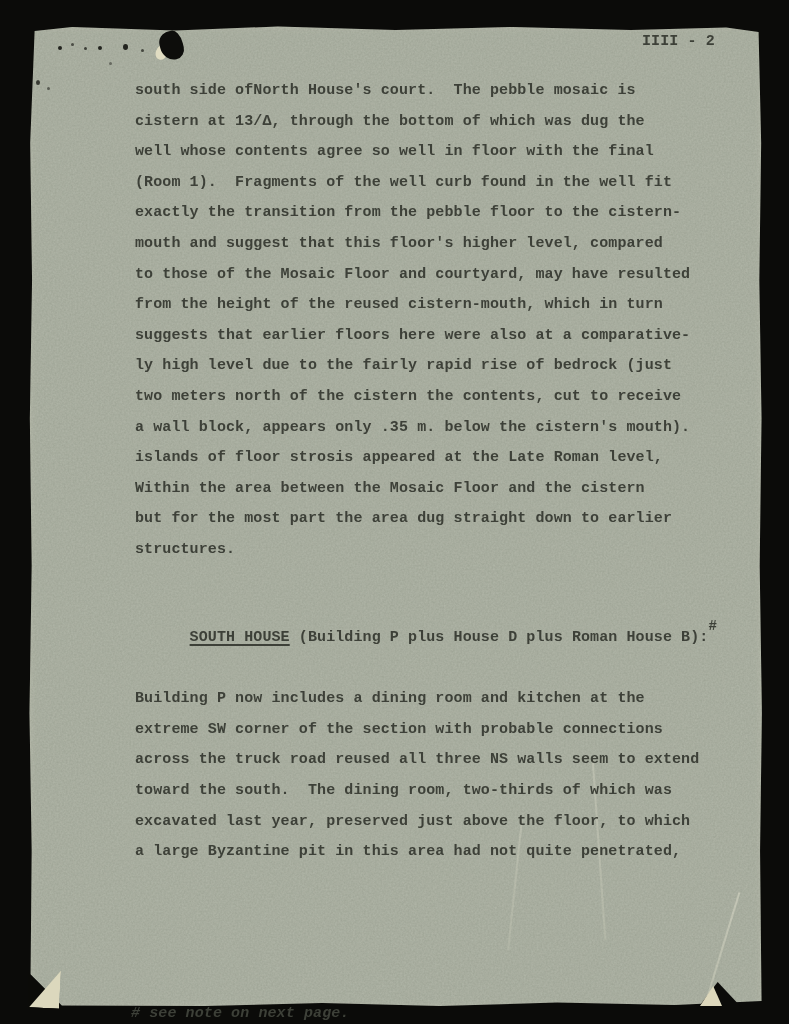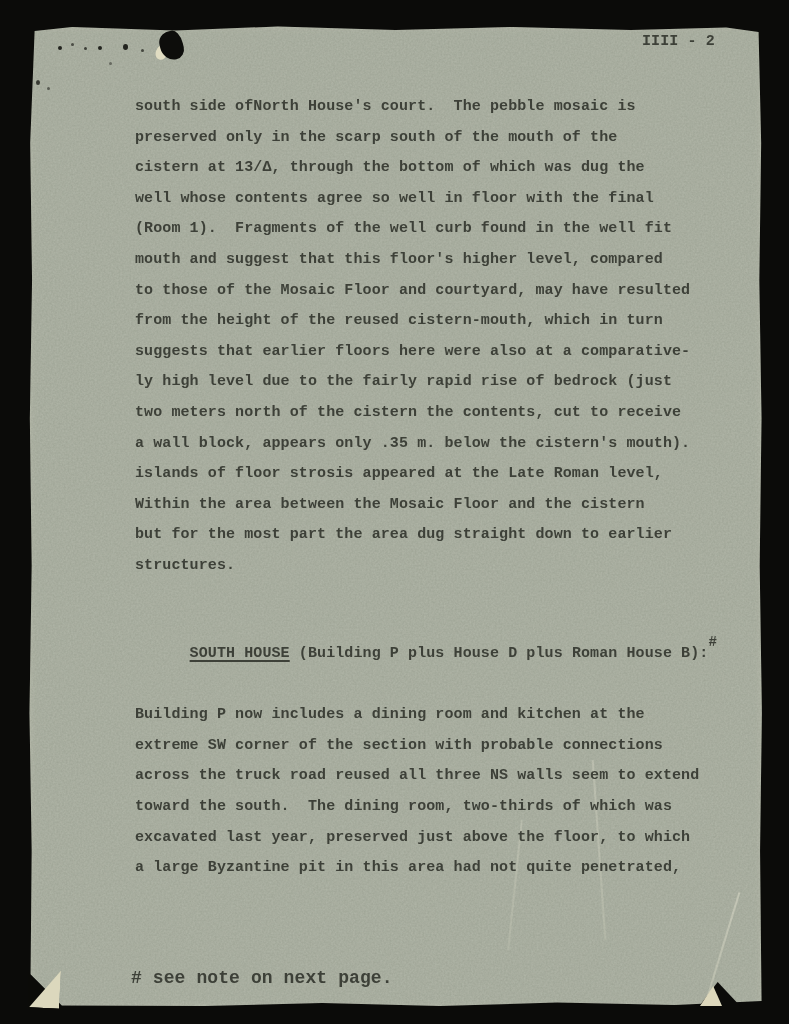--- a/index.html
+++ b/index.html
@@ -24,30 +24,30 @@
   }
   .grain{position:absolute;left:28px;top:25px;width:735px;height:983px;opacity:.5;mix-blend-mode:multiply;pointer-events:none;}
 
   .ink{color:#3d4038;font-weight:700;letter-spacing:.1px;}
 
   .page-label{
     position:absolute;left:642px;top:33px;
     font-size:15px;
   }
   .text-layer{
-    position:absolute;left:135px;top:92px;width:600px;
+    position:absolute;left:135px;top:76px;width:600px;
     font-size:15px;line-height:30.6px;
   }
   .line{white-space:pre;}
   .section-heading{white-space:pre;margin-top:26px;}
   .u{text-decoration:underline;text-decoration-thickness:1.5px;text-underline-offset:3px;}
   .sup-mark{display:inline-block;position:relative;top:-11px;font-size:14px;}
   .footnote{
-    position:absolute;left:131px;top:968px;
-    font-size:18px;white-space:pre;
+    position:absolute;left:131px;top:1005px;
+    font-size:15px;white-space:pre;font-style:italic;
   }
 
   
   .hole-blob{
     position:absolute;left:160px;top:31px;width:23px;height:29px;
     background:#0d0d0b;
     border-radius:58% 42% 50% 65% / 45% 60% 40% 60%;
     transform:rotate(-14deg);
   }
   .hole-fleck{
@@ -114,24 +114,24 @@
   <div class="fold-corner-black"></div>
   <div class="fold-corner-cream"></div>
   <div class="tear-bottom-right"></div>
   <div class="tear-highlight"></div>
 
   <div class="page-label ink">IIII - 2</div>
 
   <div class="text-layer ink">
     <div>
         <div class="line">south side ofNorth House's court.  The pebble mosaic is</div>
-        <div class="line">preserved only in the scarp south of the mouth of the</div>
         <div class="line">cistern at 13/Δ, through the bottom of which was dug the</div>
         <div class="line">well whose contents agree so well in floor with the final</div>
         <div class="line">(Room 1).  Fragments of the well curb found in the well fit</div>
+        <div class="line">exactly the transition from the pebble floor to the cistern-</div>
         <div class="line">mouth and suggest that this floor's higher level, compared</div>
         <div class="line">to those of the Mosaic Floor and courtyard, may have resulted</div>
         <div class="line">from the height of the reused cistern-mouth, which in turn</div>
         <div class="line">suggests that earlier floors here were also at a comparative-</div>
         <div class="line">ly high level due to the fairly rapid rise of bedrock (just</div>
         <div class="line">two meters north of the cistern the contents, cut to receive</div>
         <div class="line">a wall block, appears only .35 m. below the cistern's mouth).</div>
         <div class="line">islands of floor strosis appeared at the Late Roman level,</div>
         <div class="line">Within the area between the Mosaic Floor and the cistern</div>
         <div class="line">but for the most part the area dug straight down to earlier</div>

